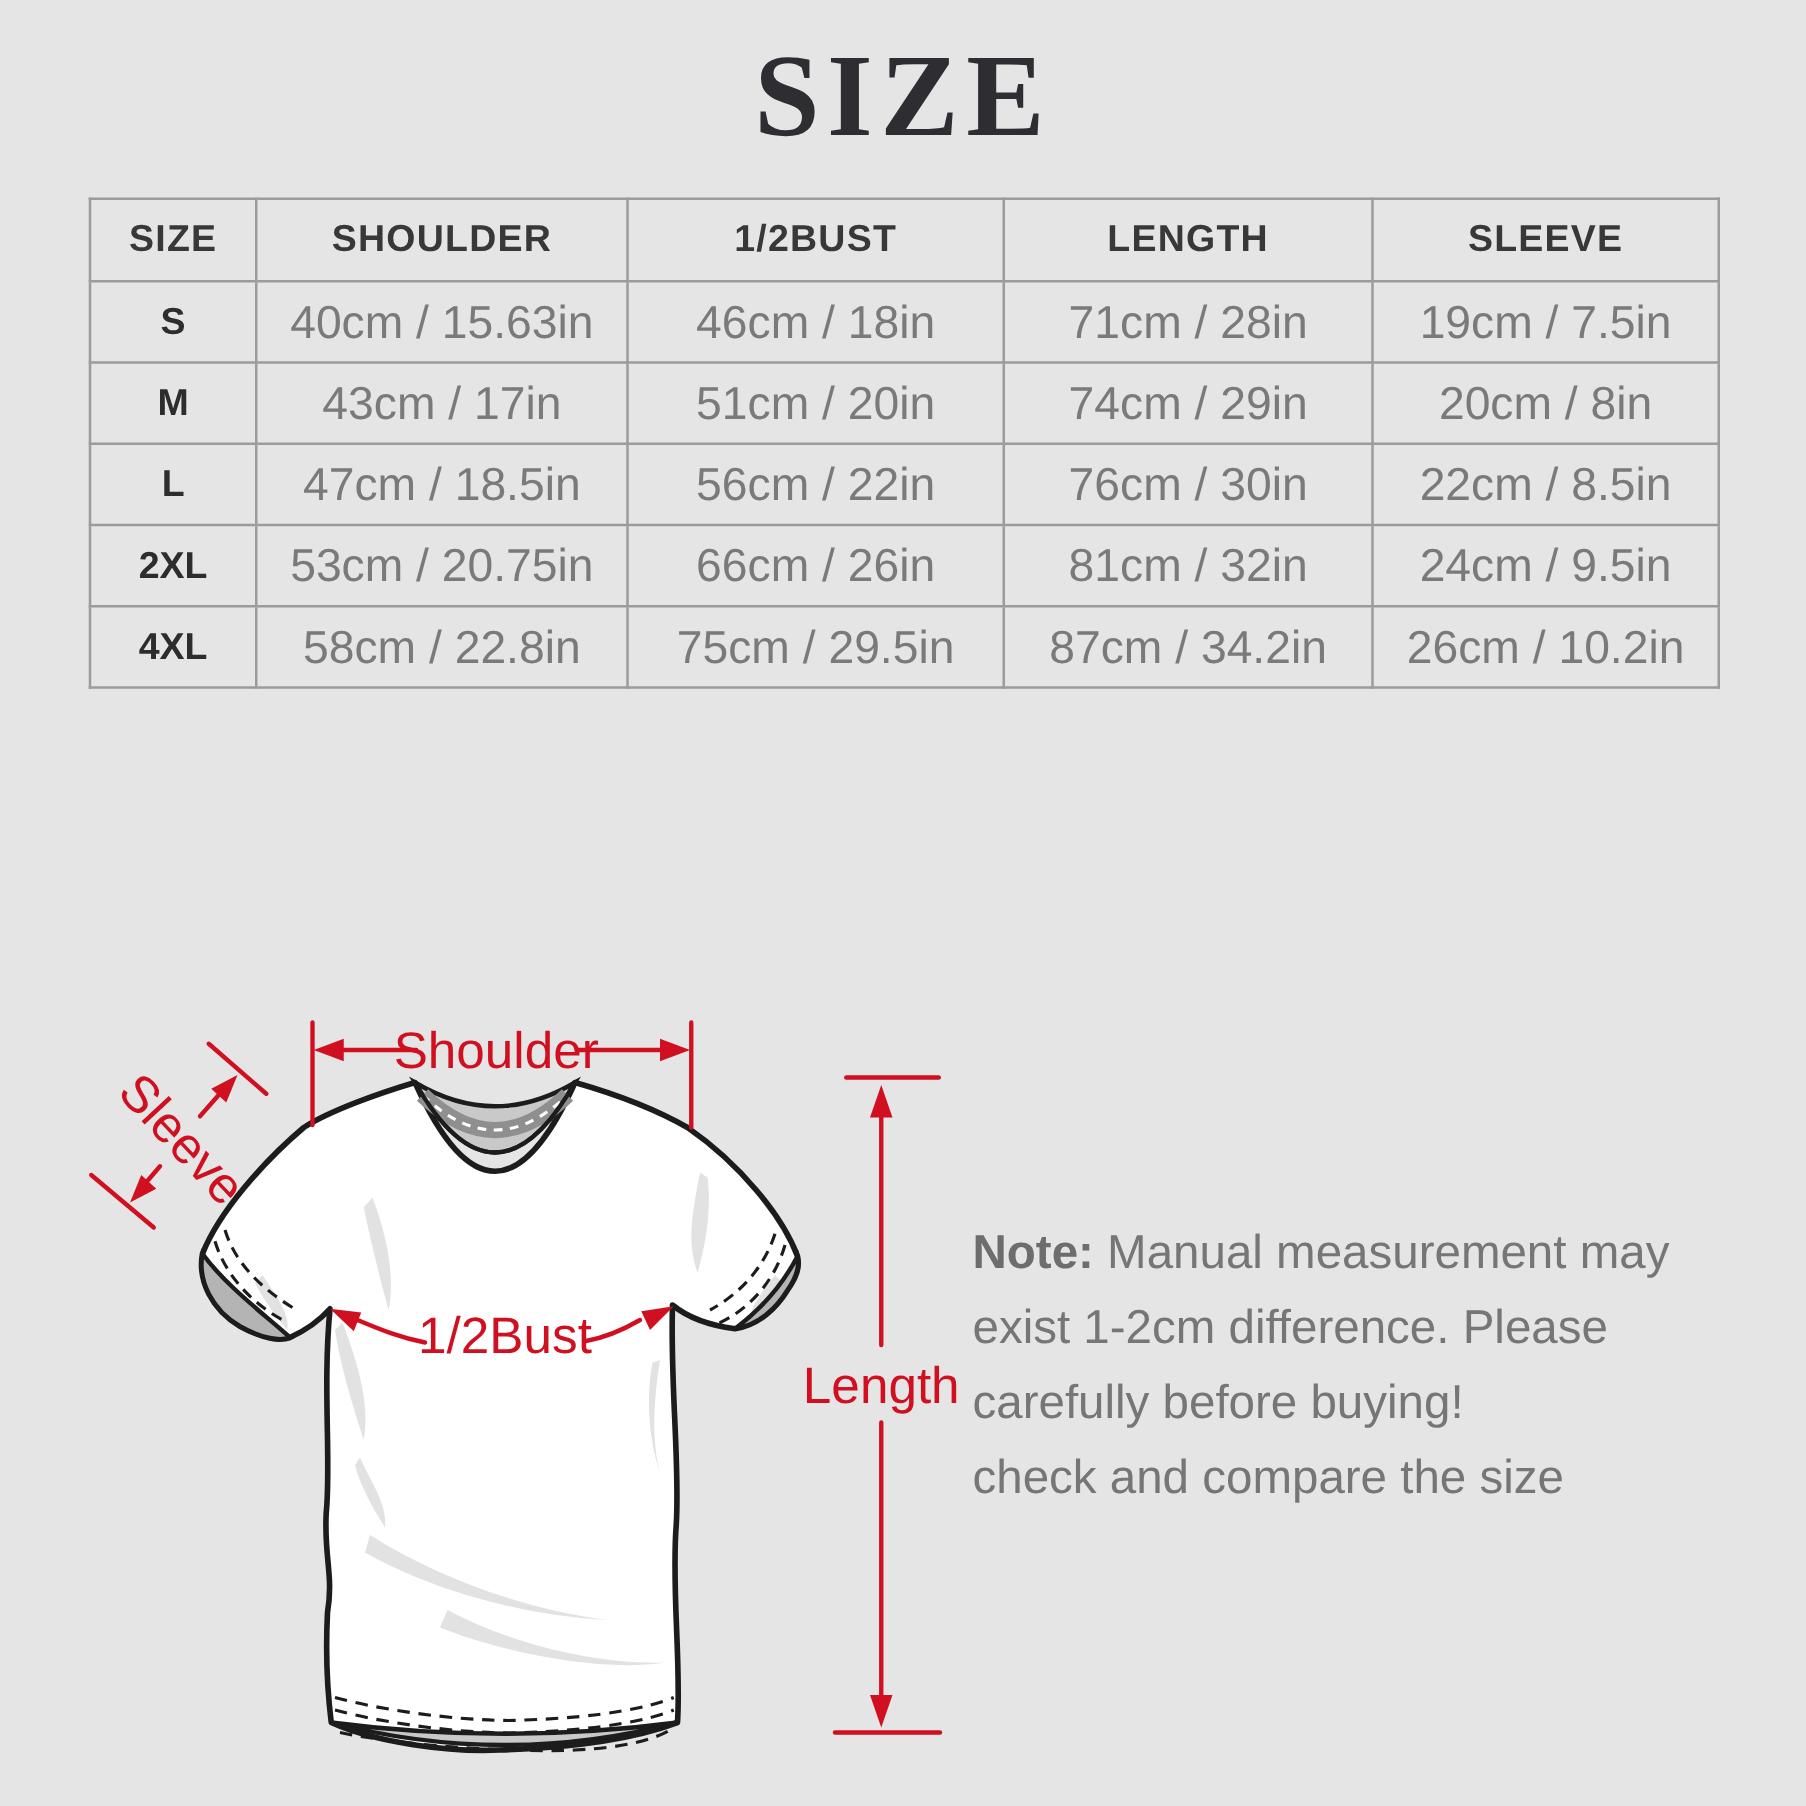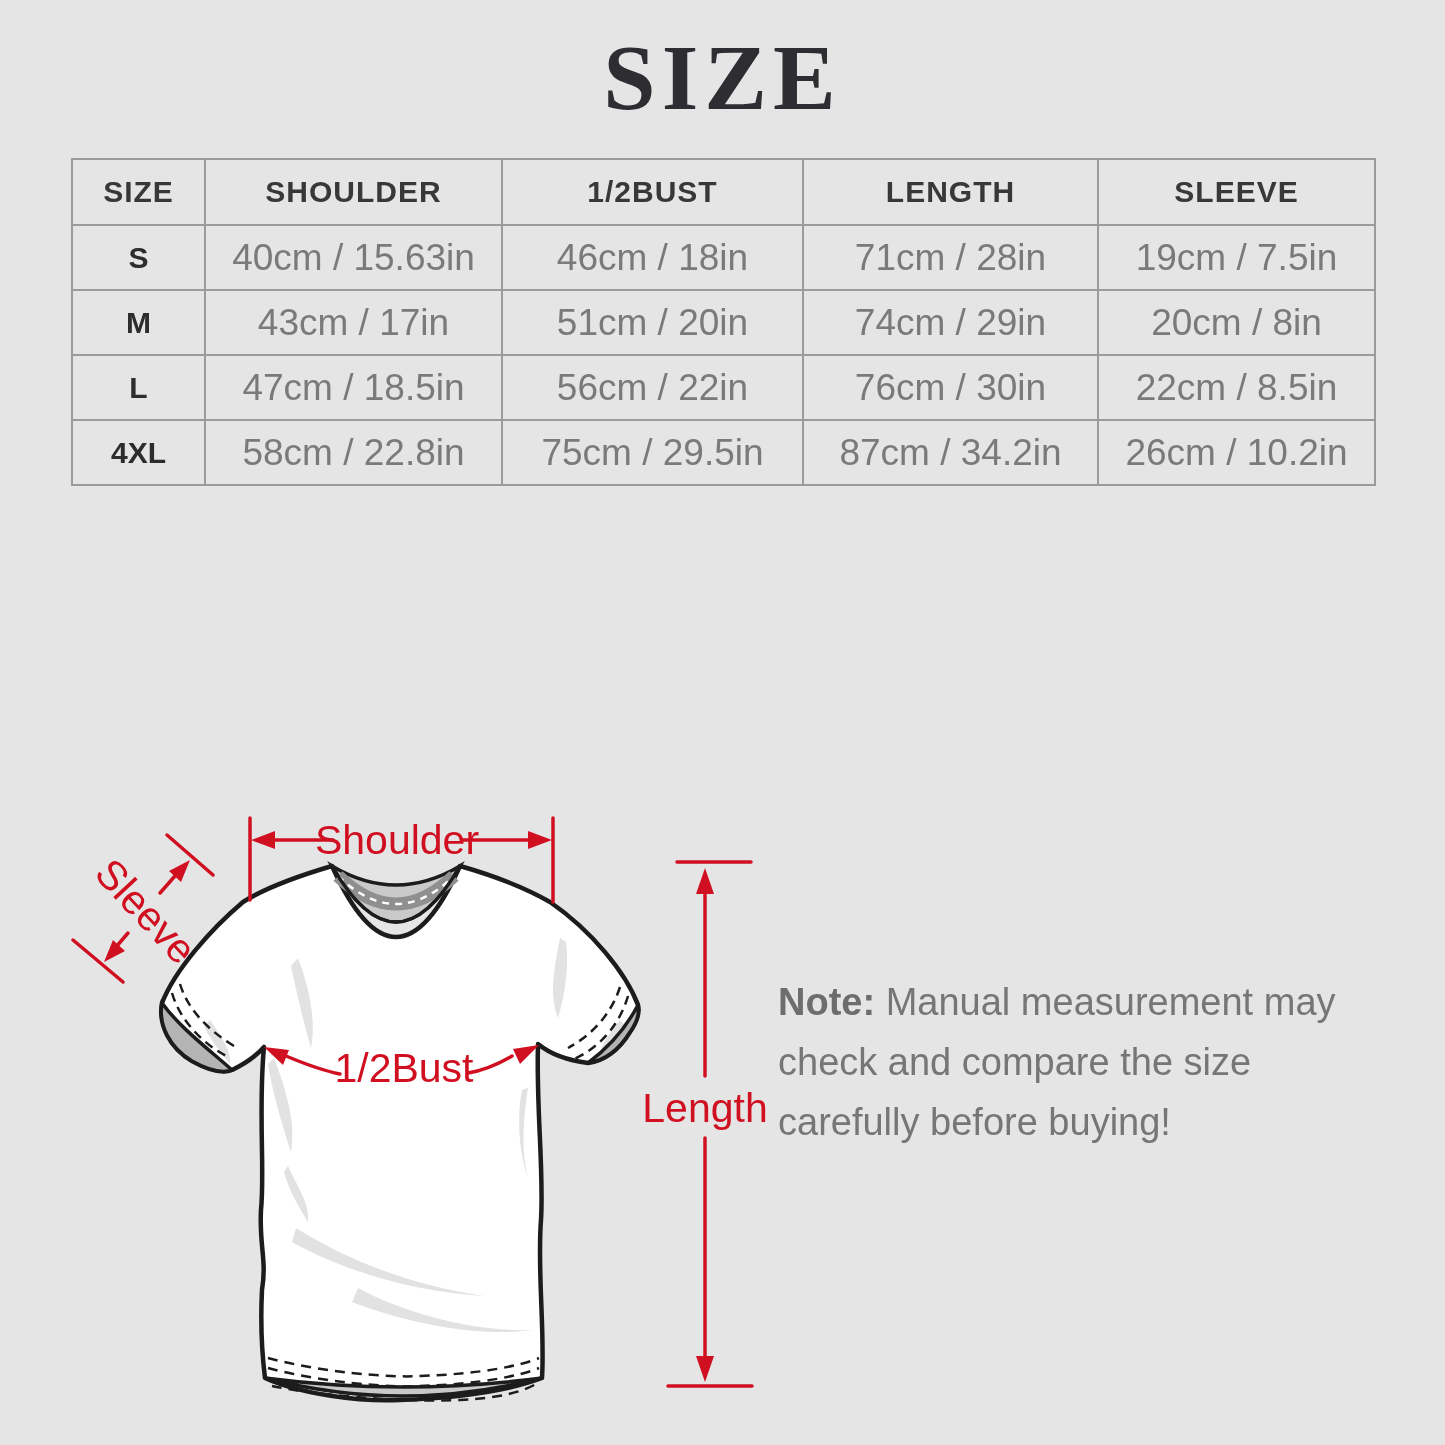--- a/index.html
+++ b/index.html
@@ -75,20 +75,27 @@
         <td>51cm / 20in</td>
         <td>74cm / 29in</td>
         <td>20cm / 8in</td>
       </tr>
       <tr>
         <td class="size-cell">L</td>
         <td>47cm / 18.5in</td>
         <td>56cm / 22in</td>
         <td>76cm / 30in</td>
         <td>22cm / 8.5in</td>
+      </tr>
+      <tr>
+        <td class="size-cell">2XL</td>
+        <td>53cm / 20.75in</td>
+        <td>66cm / 26in</td>
+        <td>81cm / 32in</td>
+        <td>24cm / 9.5in</td>
       </tr>
       <tr>
         <td class="size-cell">4XL</td>
         <td>58cm / 22.8in</td>
         <td>75cm / 29.5in</td>
         <td>87cm / 34.2in</td>
         <td>26cm / 10.2in</td>
       </tr>
     </tbody>
   </table>
@@ -185,17 +192,18 @@
           <line x1="645" y1="348" x2="645" y2="570"></line>
           <polygon points="645,592 636,566 654,566" stroke="none"></polygon>
           <line x1="608" y1="596" x2="692" y2="596"></line>
         </g>
       </g>
     </svg>
   </div>
 
   <div class="note">
     <div><span class="note-label">Note:</span><span> Manual measurement may</span></div>
+    <div>exist 1-2cm difference. Please</div>
+    <div>carefully before buying!</div>
     <div>check and compare the size</div>
-    <div>carefully before buying!</div>
   </div>
 
 </div>
 
 </body></html>

